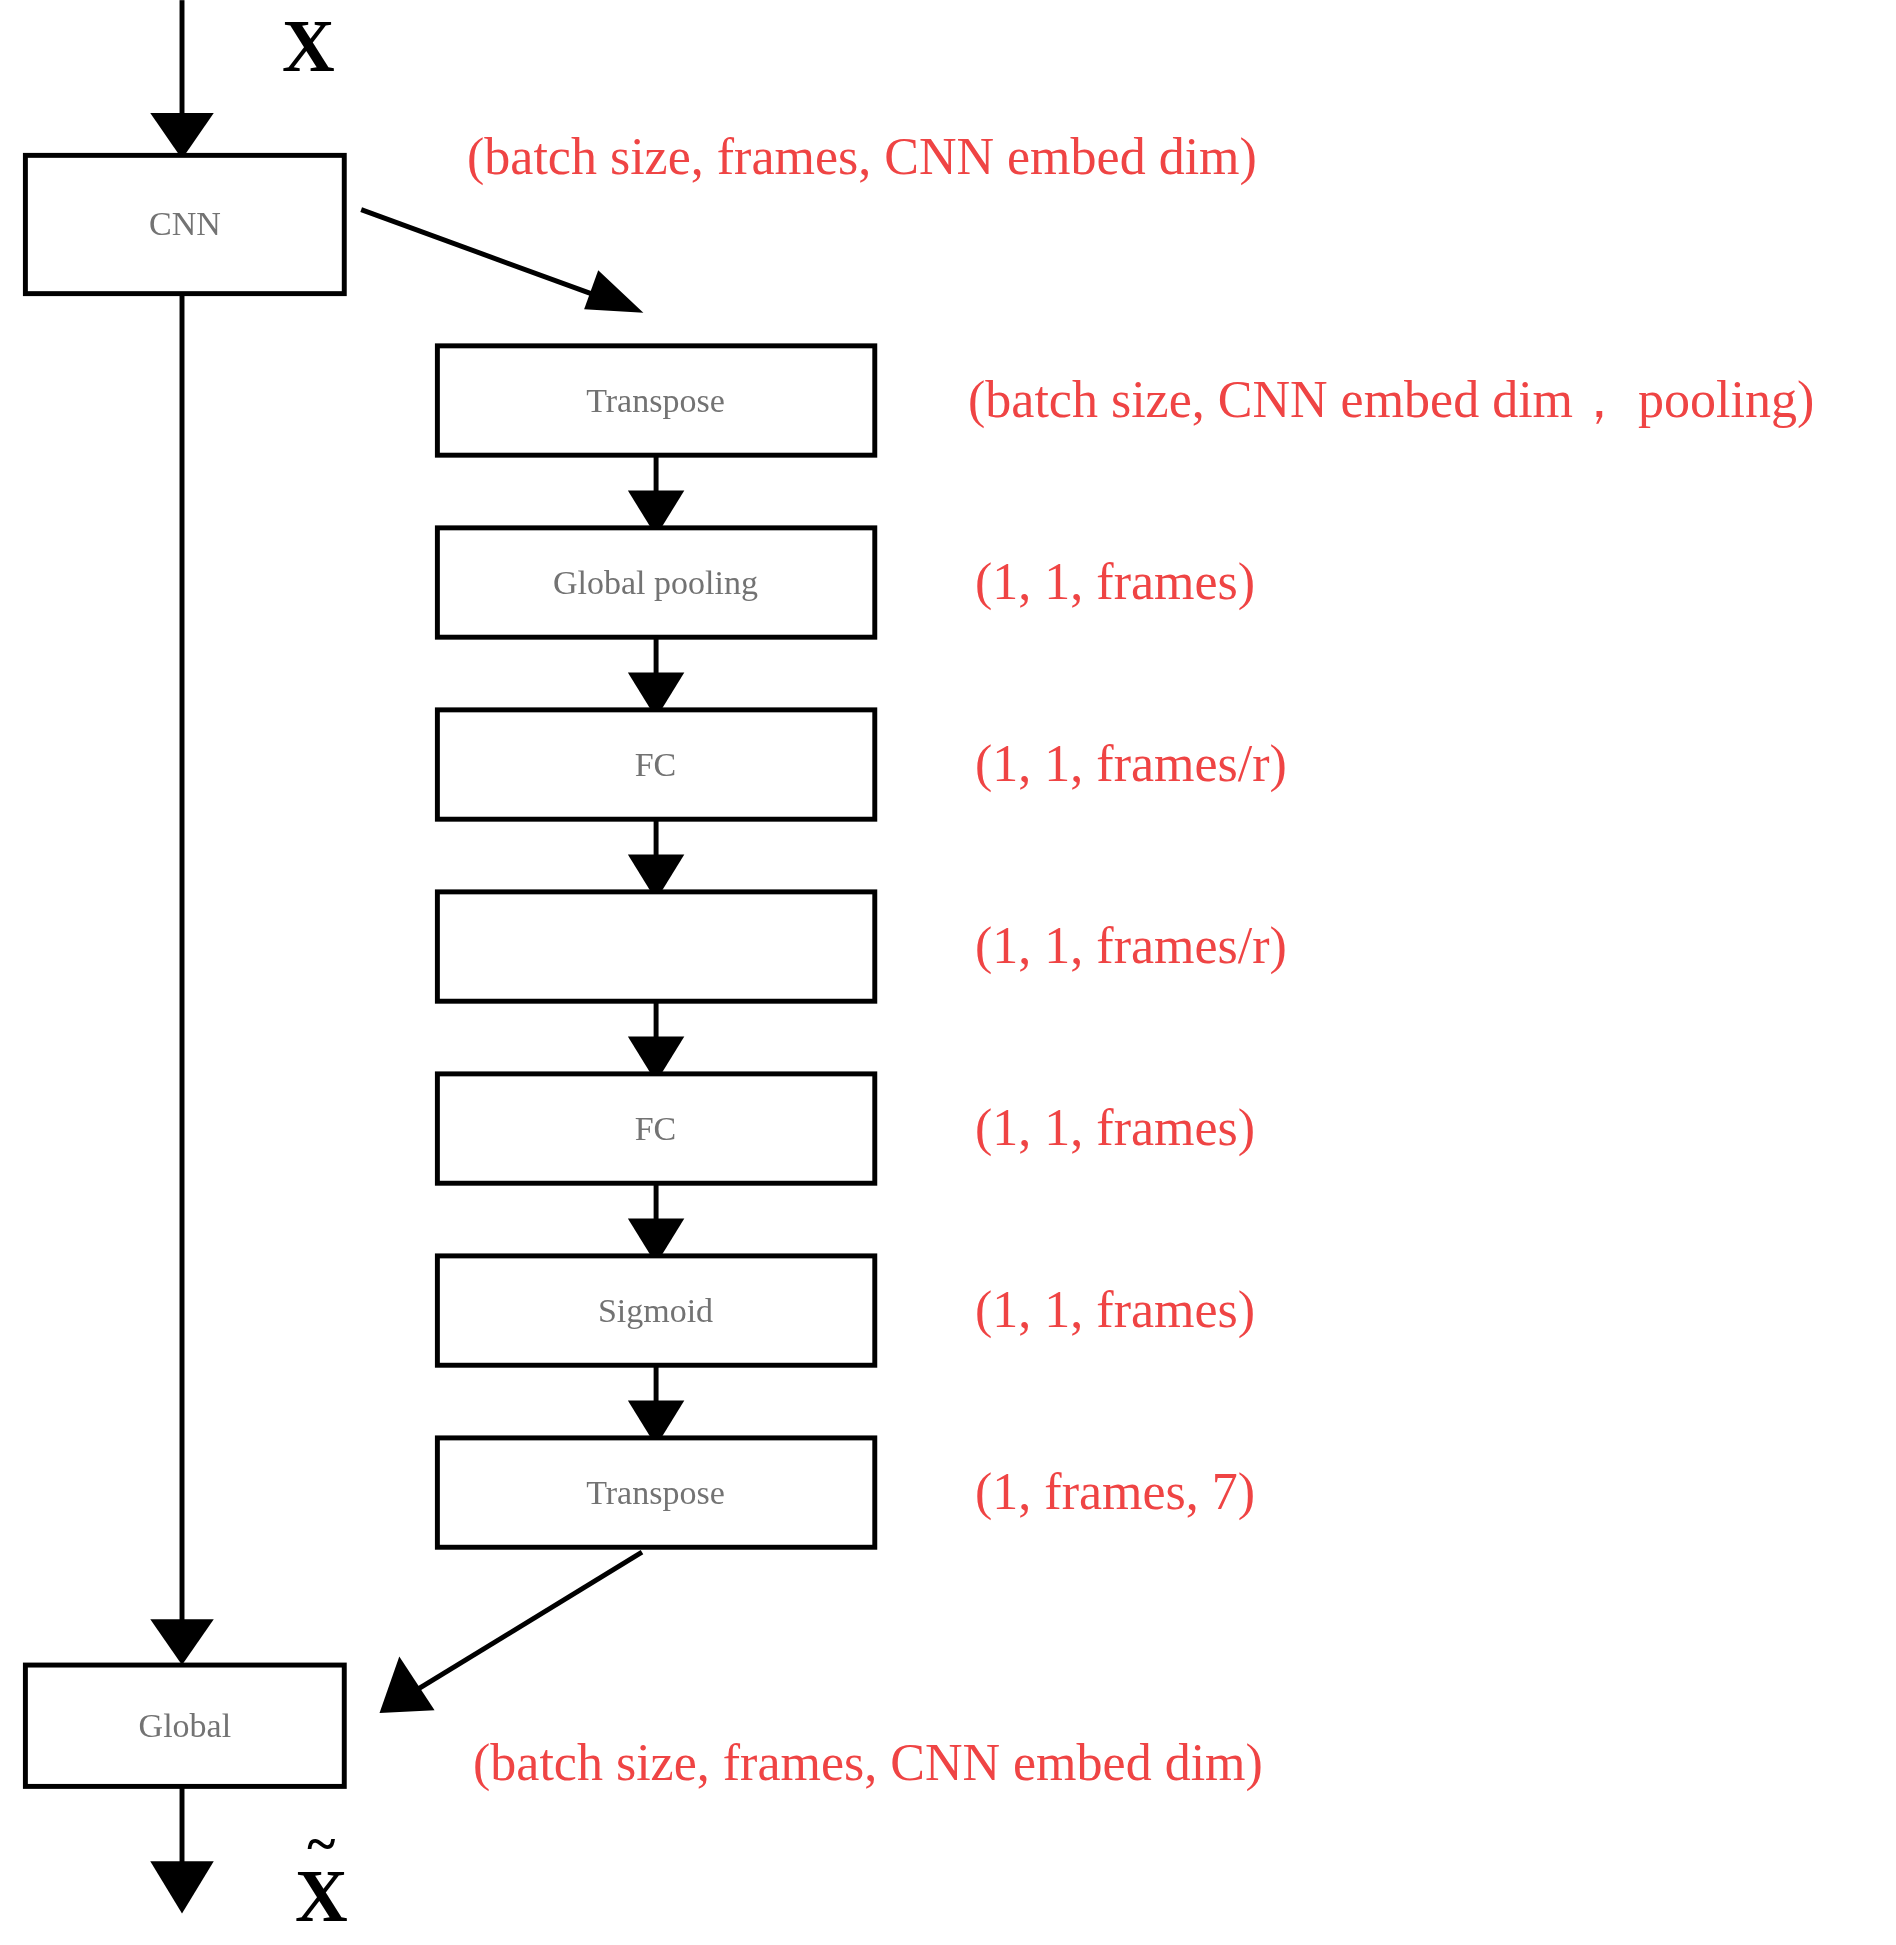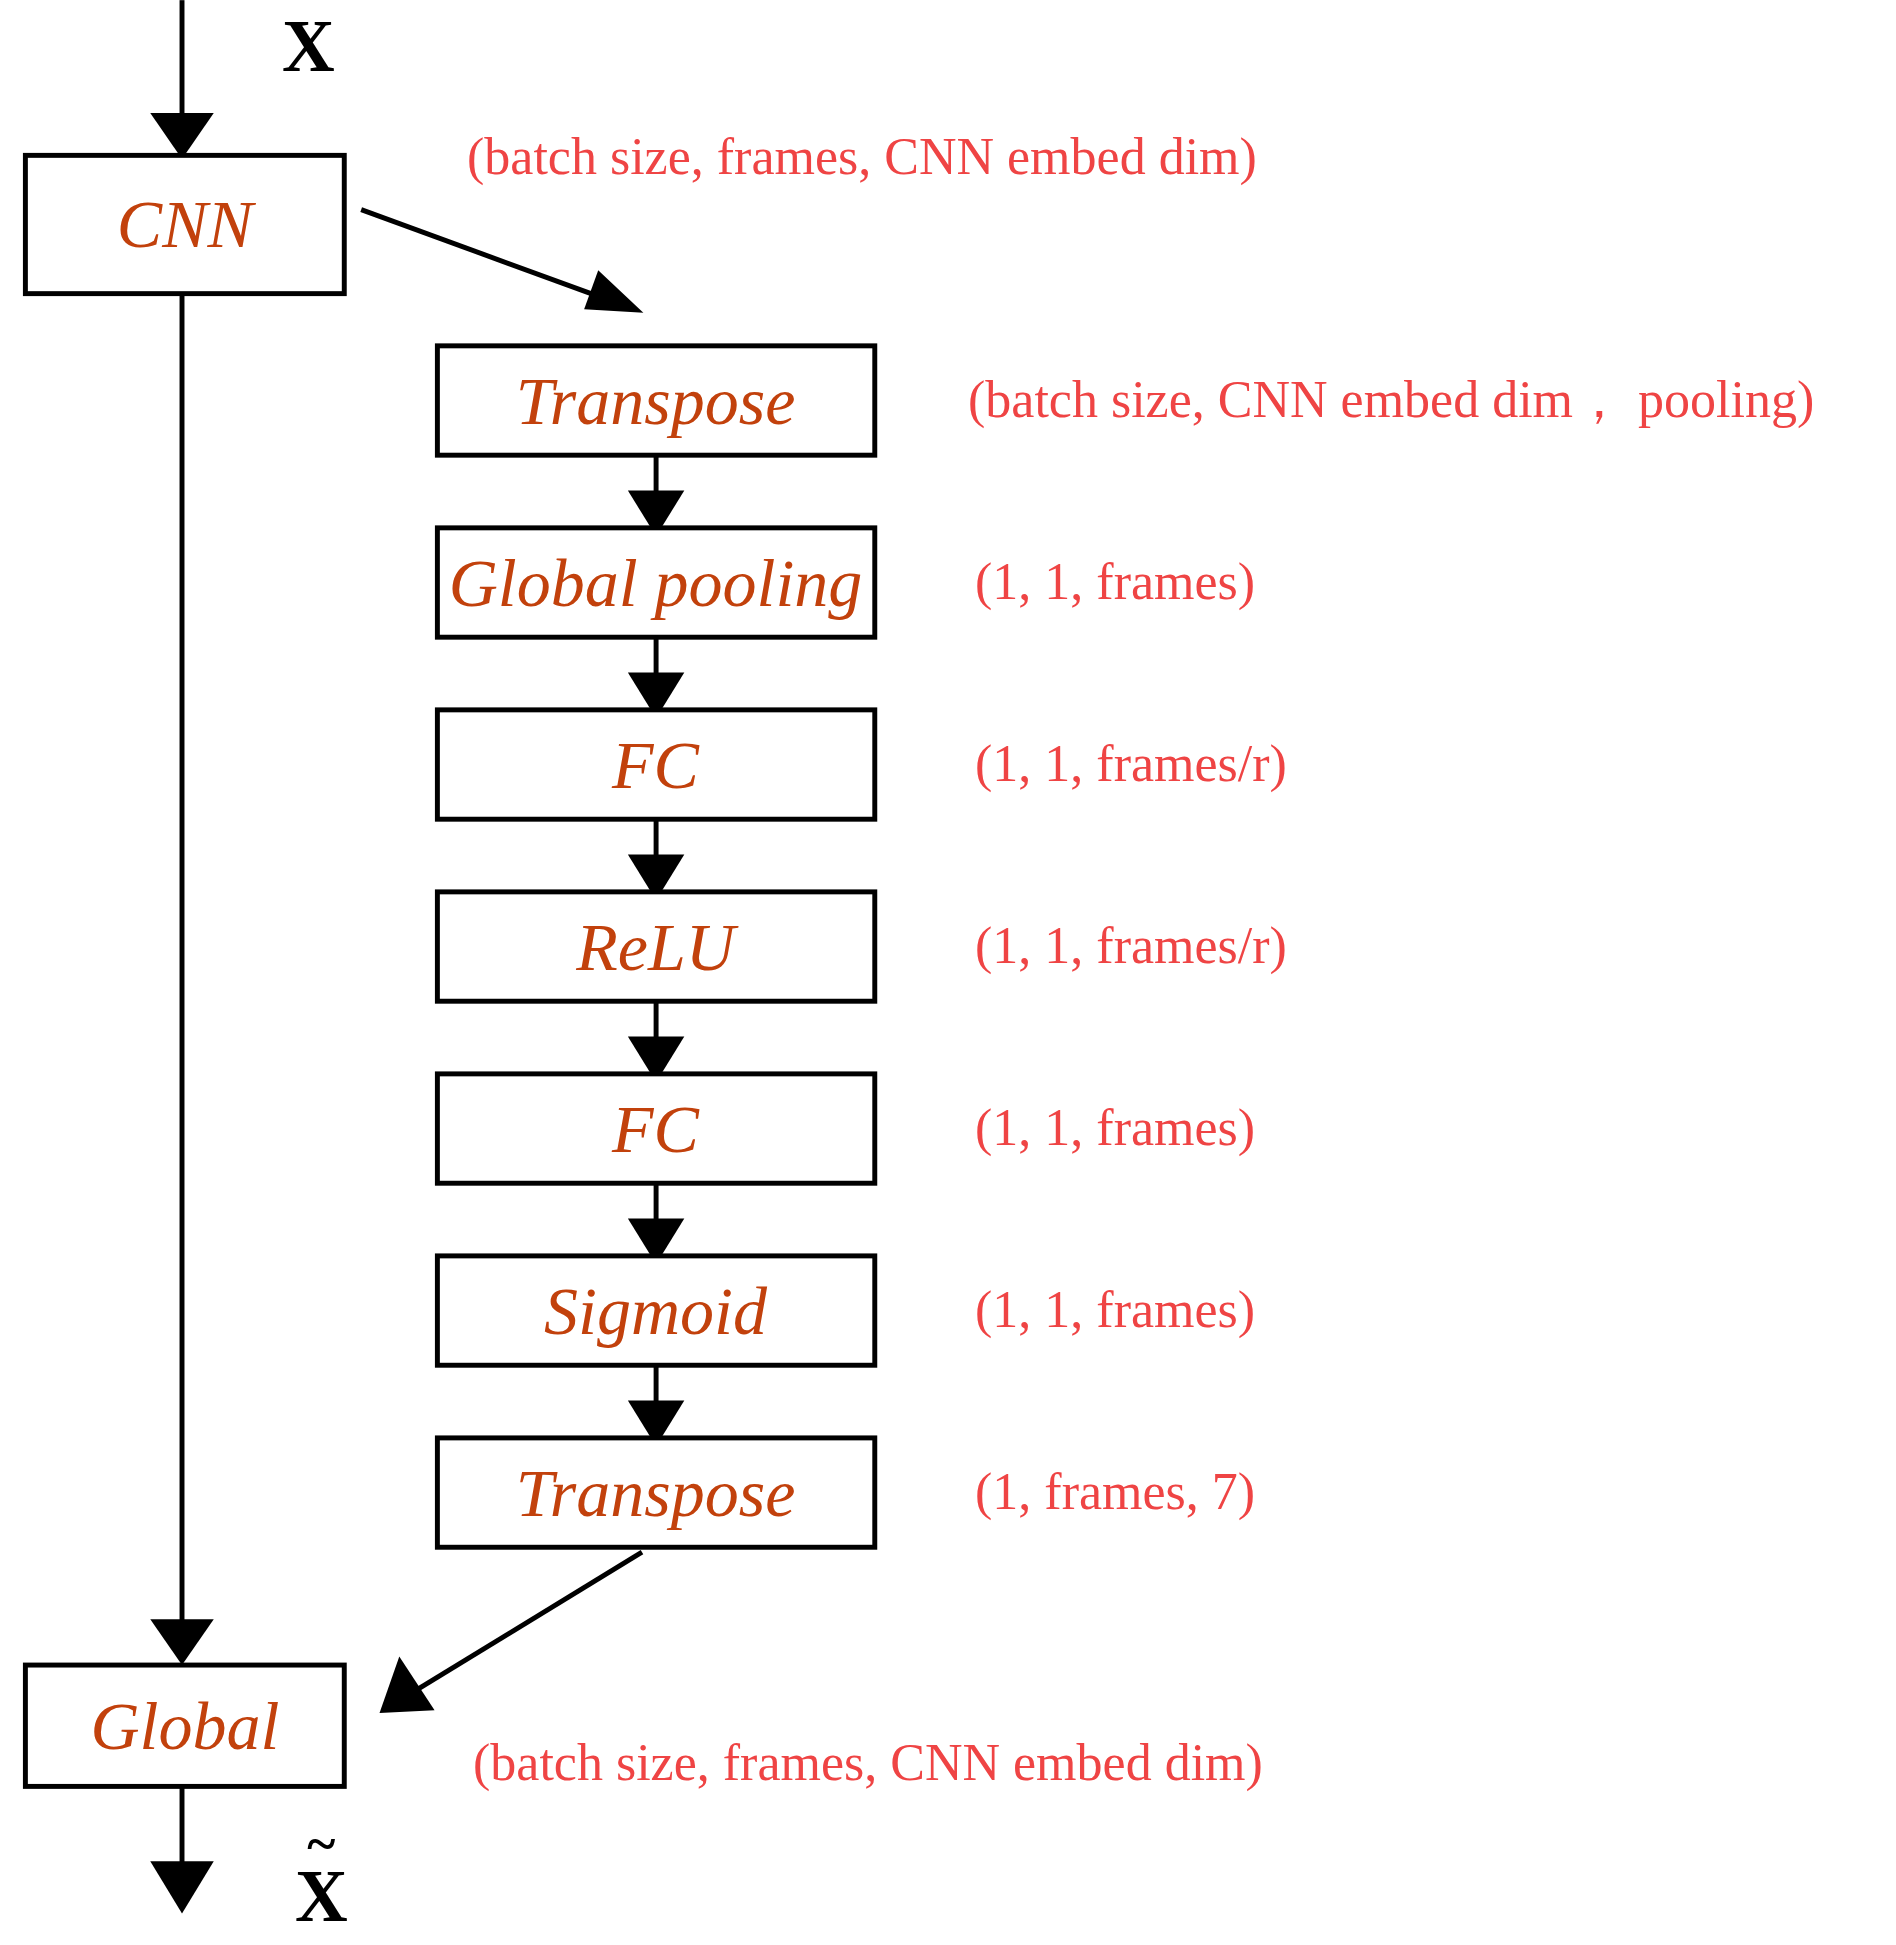--- a/index.html
+++ b/index.html
@@ -34,26 +34,25 @@
   }
   .arrow-head {
     fill: #000000;
   }
   .node-label {
     position: absolute;
     display: flex;
     align-items: center;
     justify-content: center;
     font-family: "Liberation Serif", "DejaVu Serif", serif;
-    font-size: 68px;
-    color: #c2410c;
+    font-size: 34px;
+    color: #737373;
     line-height: 1;
     white-space: nowrap;
     user-select: none;
-    font-style: italic;
   }
   .shape-label {
     position: absolute;
     font-family: "Liberation Serif", "DejaVu Serif", serif;
     font-size: 52px;
     color: #ef4444;
     line-height: 1;
     white-space: nowrap;
     user-select: none;
   }
@@ -163,21 +162,20 @@
   </svg>
 
   <div class="node-label" style="left:25.4px; top:155px; width:319px; height:138px;">CNN</div>
 
   <div class="node-label" style="left:437px; top:346px; width:437px; height:109px;">Transpose</div>
 
   <div class="node-label" style="left:437px; top:528px; width:437px; height:109px;">Global pooling</div>
 
   <div class="node-label" style="left:437px; top:710px; width:437px; height:109px;">FC</div>
 
-  <div class="node-label" style="left:437px; top:892px; width:437px; height:109px;">ReLU</div>
 
   <div class="node-label" style="left:437px; top:1074px; width:437px; height:109px;">FC</div>
 
   <div class="node-label" style="left:437px; top:1256px; width:437px; height:109px;">Sigmoid</div>
 
   <div class="node-label" style="left:437px; top:1438px; width:437px; height:109px;">Transpose</div>
 
   <div class="node-label" style="left:25.4px; top:1665px; width:319px; height:121px;">Global</div>
 
   <div class="shape-label" style="left:467px; top:131px;">(batch size, frames, CNN embed dim)</div>

